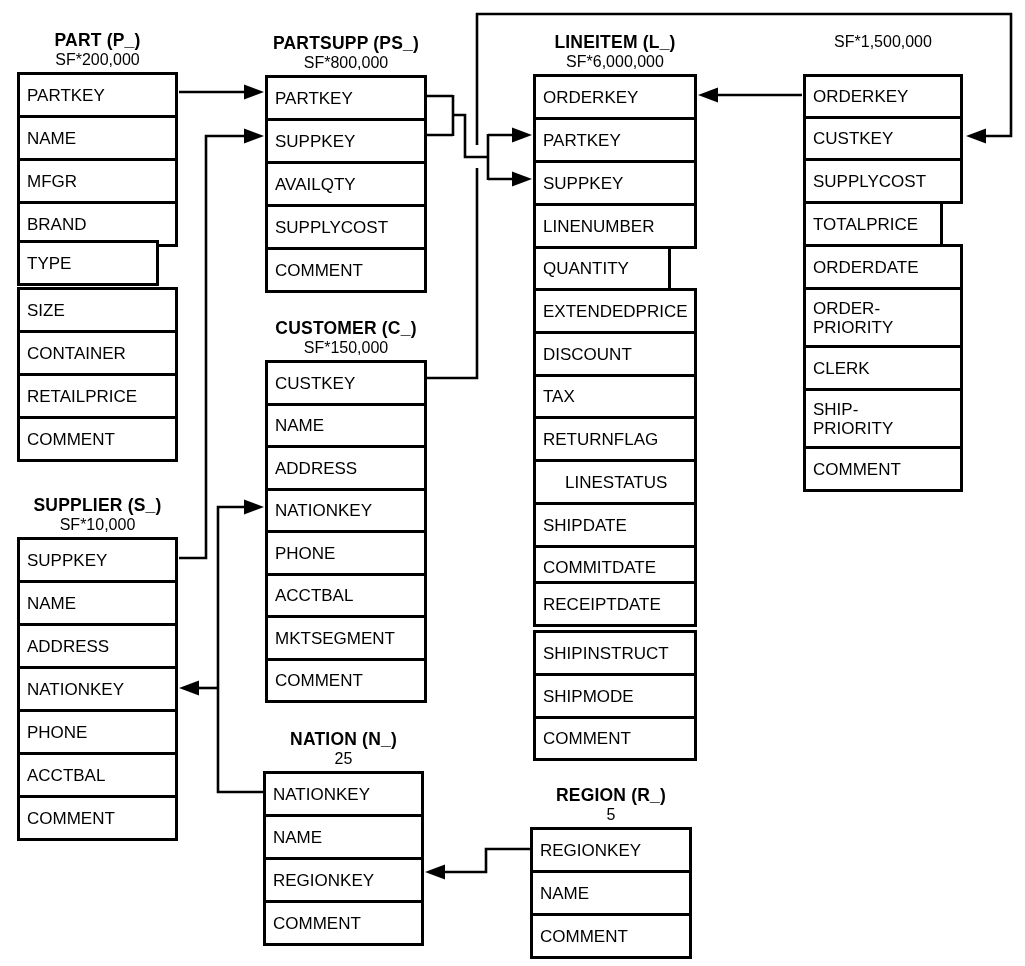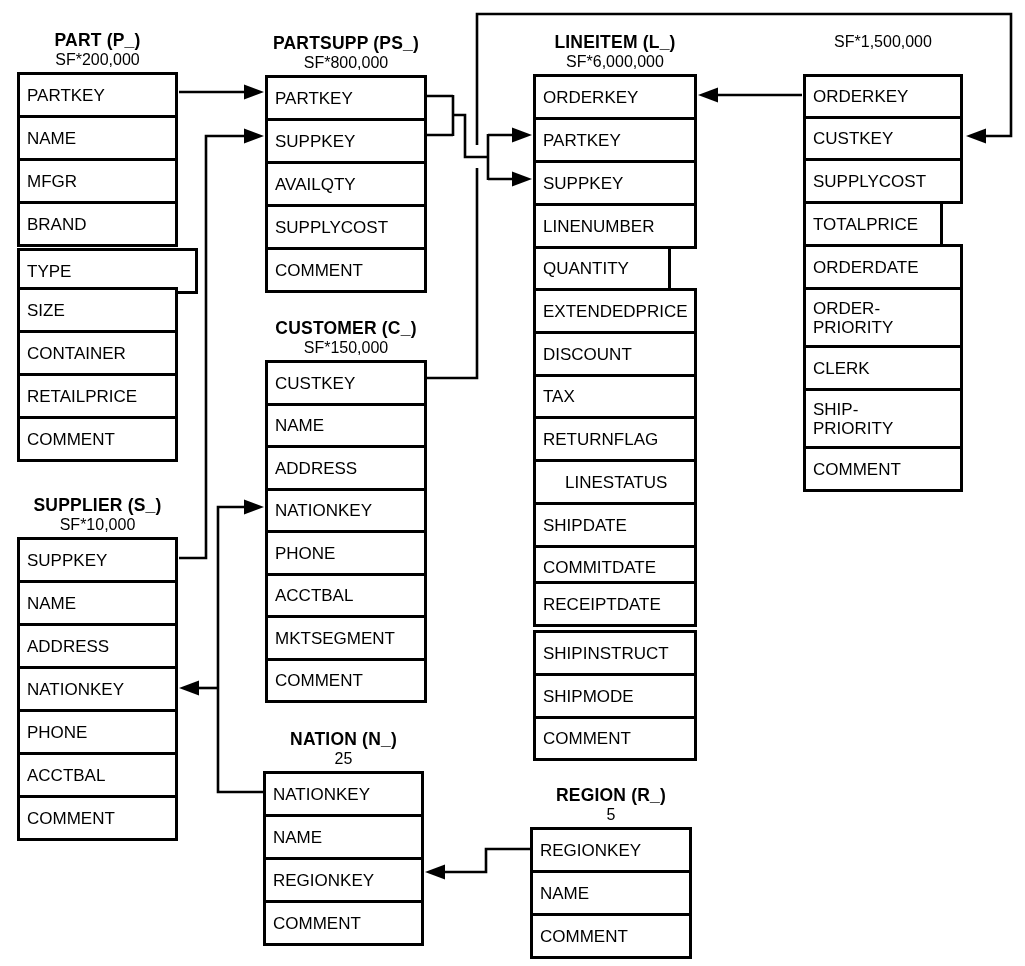--- a/index.html
+++ b/index.html
@@ -63,21 +63,21 @@
   <div id="tables">
       <div class="tbl" style="left: 17px; top: 72px; width: 161px;">
         <div class="tbl-head" style="left: -20px; width: 201px; top: -42px;">
           <div class="tbl-title">PART (P_)</div>
           <div class="tbl-card">SF*200,000</div>
         </div>
         <div class="col-row" style="top: 0px; width: 161px; height: 46px;">PARTKEY</div>
         <div class="col-row" style="top: 43px; width: 161px; height: 46px;">NAME</div>
         <div class="col-row" style="top: 86px; width: 161px; height: 46px;">MFGR</div>
         <div class="col-row" style="top: 129px; width: 161px; height: 46px;">BRAND</div>
-        <div class="col-row" style="top: 176px; width: 181px; height: 46px;">TYPE</div>
+        <div class="col-row" style="top: 168px; width: 142px; height: 46px;">TYPE</div>
         <div class="col-row" style="top: 215px; width: 161px; height: 46px;">SIZE</div>
         <div class="col-row" style="top: 258px; width: 161px; height: 46px;">CONTAINER</div>
         <div class="col-row" style="top: 301px; width: 161px; height: 46px;">RETAILPRICE</div>
         <div class="col-row" style="top: 344px; width: 161px; height: 46px;">COMMENT</div>
       </div>
       <div class="tbl" style="left: 265px; top: 75px; width: 162px;">
         <div class="tbl-head" style="left: -20px; width: 202px; top: -42px;">
           <div class="tbl-title">PARTSUPP (PS_)</div>
           <div class="tbl-card">SF*800,000</div>
         </div>

